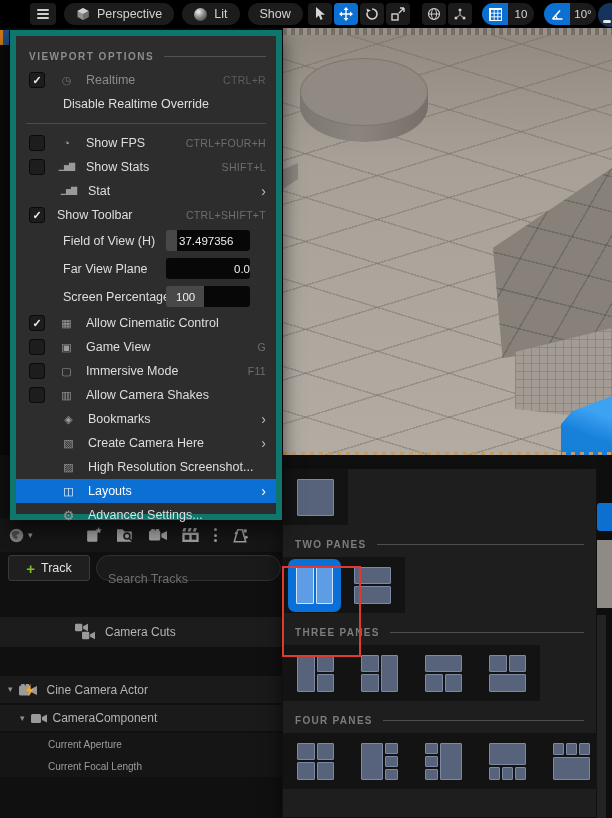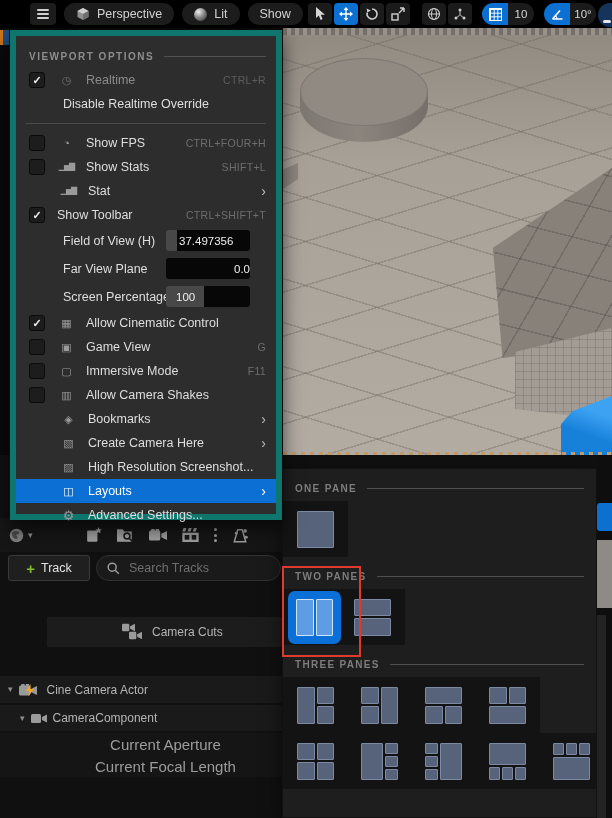--- a/index.html
+++ b/index.html
@@ -135,29 +135,29 @@
   .tri{color:#8f8f8f;font-size:9px;line-height:1;}
   .seq-icons{position:absolute;left:86px;display:flex;align-items:center;gap:15px;}
   .dots{display:flex;flex-direction:column;gap:2.5px;}
   .dots b{width:3px;height:3px;border-radius:50%;background:#9f9f9f;}
   .seq-trackrow{position:absolute;left:0;top:100px;width:283px;height:30px;}
   .track-btn{position:absolute;left:8px;top:0;width:82px;height:26px;border-radius:3px;background:#1f1f1f;
       border:1px solid #3a3a3a;display:flex;align-items:center;justify-content:center;gap:6px;box-sizing:border-box;}
   .track-btn .plus{color:#80bb2e;font-size:15px;font-weight:bold;line-height:1;}
   .track-btn .lbl{color:#e2e2e2;font-size:12.5px;}
   .seek-box{position:absolute;left:96px;top:0;width:185px;height:26px;border-radius:13px;background:#1a1a1a;
-      border:1px solid #303030;display:flex;align-items:center;gap:7px;padding:8px 10px;box-sizing:border-box;}
+      border:1px solid #303030;display:flex;align-items:center;gap:7px;padding:8px 10px;box-sizing:border-box;flex-direction:column;}
   .seek{flex:1;background:transparent;border:none;outline:none;color:#cfcfcf;font-size:12.5px;
       font-family:inherit;min-width:0;}
   .seek::placeholder{color:#6f6f6f;}
   .trow{position:absolute;left:0;width:283px;display:flex;align-items:center;font-size:12px;}
-  .row-cc{top:162px;height:30px;background:#1c1c1c;padding-left:75px;box-sizing:border-box;gap:8px;margin-left:47px;}
+  .row-cc{top:162px;height:30px;background:#1c1c1c;padding-left:75px;box-sizing:border-box;gap:8px;}
   .row-cine{top:221px;height:27px;background:#1a1a1a;padding-left:8px;box-sizing:border-box;gap:6px;}
   .row-comp{top:250px;height:26px;background:#1a1a1a;padding-left:20px;box-sizing:border-box;gap:6px;}
-  .row-sub{height:22px;background:#151515;padding-left:48px;box-sizing:border-box;color:#9c9c9c;font-size:15px;justify-content:center;}
+  .row-sub{height:22px;background:#151515;padding-left:48px;box-sizing:border-box;color:#9c9c9c;font-size:10px;}
   .row-ap{top:278px;} .row-fl{top:300px;} .row-mf{top:322px;}
   .row-sp{top:346px;height:17px;background:#1e1e1e;padding-left:36px;box-sizing:border-box;
       color:#919191;font-size:11.5px;align-items:flex-start;}
   .cc-icon{position:relative;width:22px;height:18px;flex:none;}
   .cc-icon svg{position:absolute;}
 
   
   .sliver{position:absolute;left:597px;top:455px;width:15px;height:363px;background:#0e0e0e;z-index:26;}
   .chip-blue{position:absolute;left:0;top:48px;width:15px;height:28px;background:#0d6fd0;border-radius:3px 0 0 3px;}
   .chip-gray{position:absolute;left:0;top:85px;width:15px;height:68px;background:#8e8b87;}
@@ -301,23 +301,20 @@
     </div>
   </div>
 
   <div class="sliver">
     <div class="chip-blue"></div>
     <div class="chip-gray"></div>
     <div class="chip-col"></div>
   </div>
 
   <div class="layouts">
-    <div class="lhead">
-      <span>ONE PANE</span>
-      </div>
     <div class="strip">
       <div class="tile">
         <div class="mini p1">
             <i></i>
           </div>
         </div>
     </div>
 
     <div class="lhead">
       <span>TWO PANES</span>
@@ -364,20 +361,23 @@
         </div>
       <div class="tile">
         <div class="mini p3ts">
             <i></i>
             <i></i>
             <i></i>
           </div>
         </div>
     </div>
 
+    <div class="lhead">
+      <span>FOUR PANES</span>
+      </div>
     <div class="strip">
       <div class="tile">
         <div class="mini p4g">
             <i></i>
             <i></i>
             <i></i>
             <i></i>
           </div>
         </div>
       <div class="tile">

